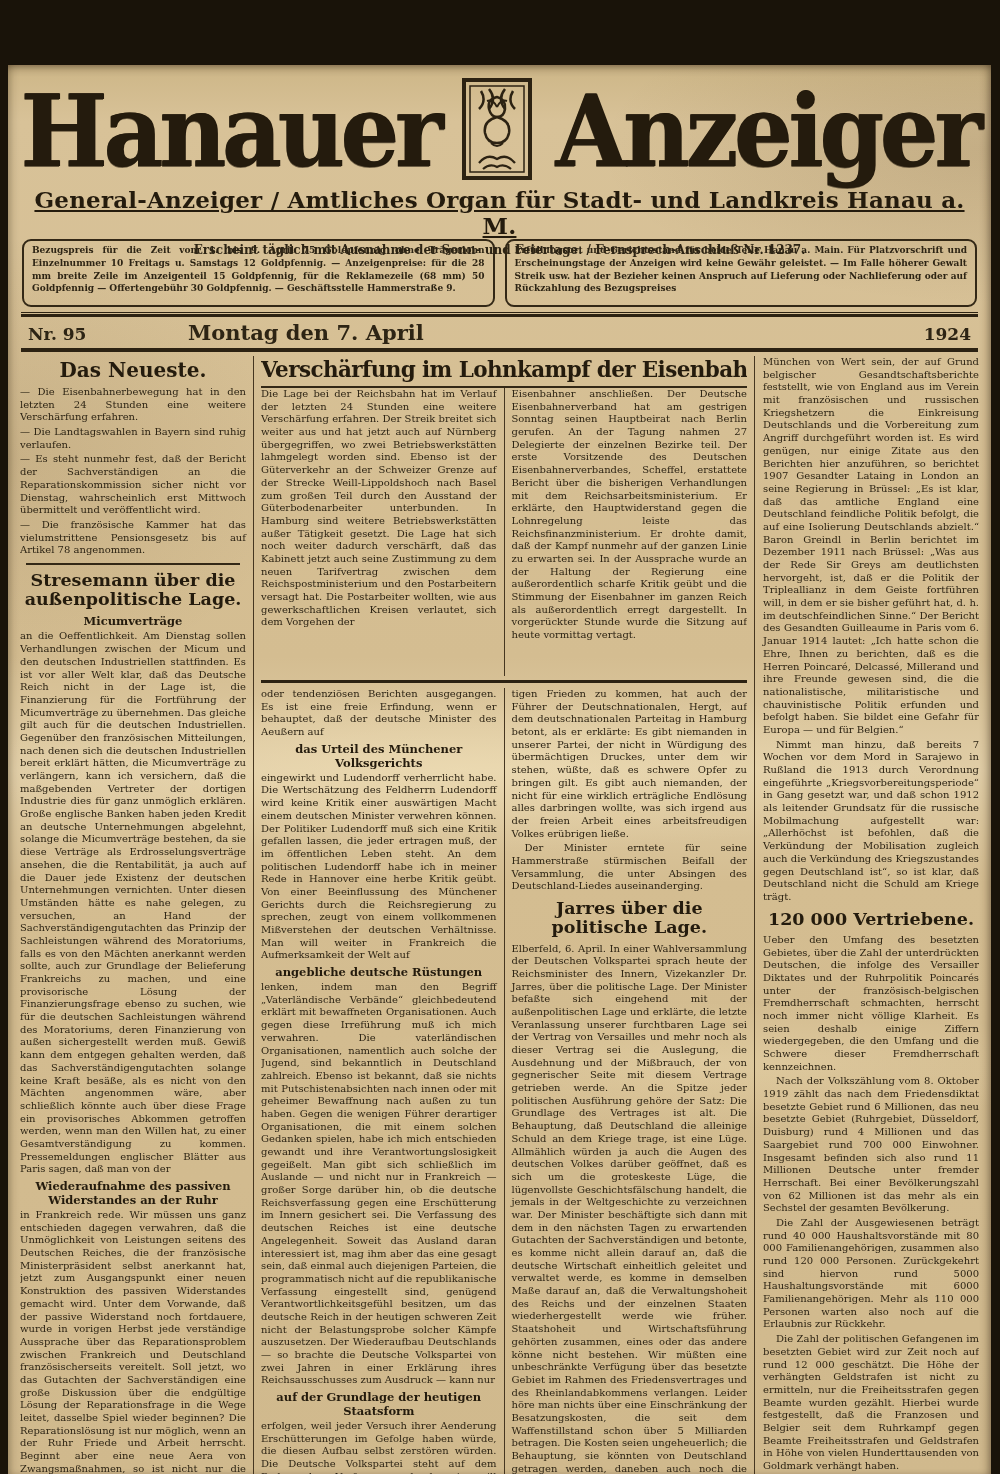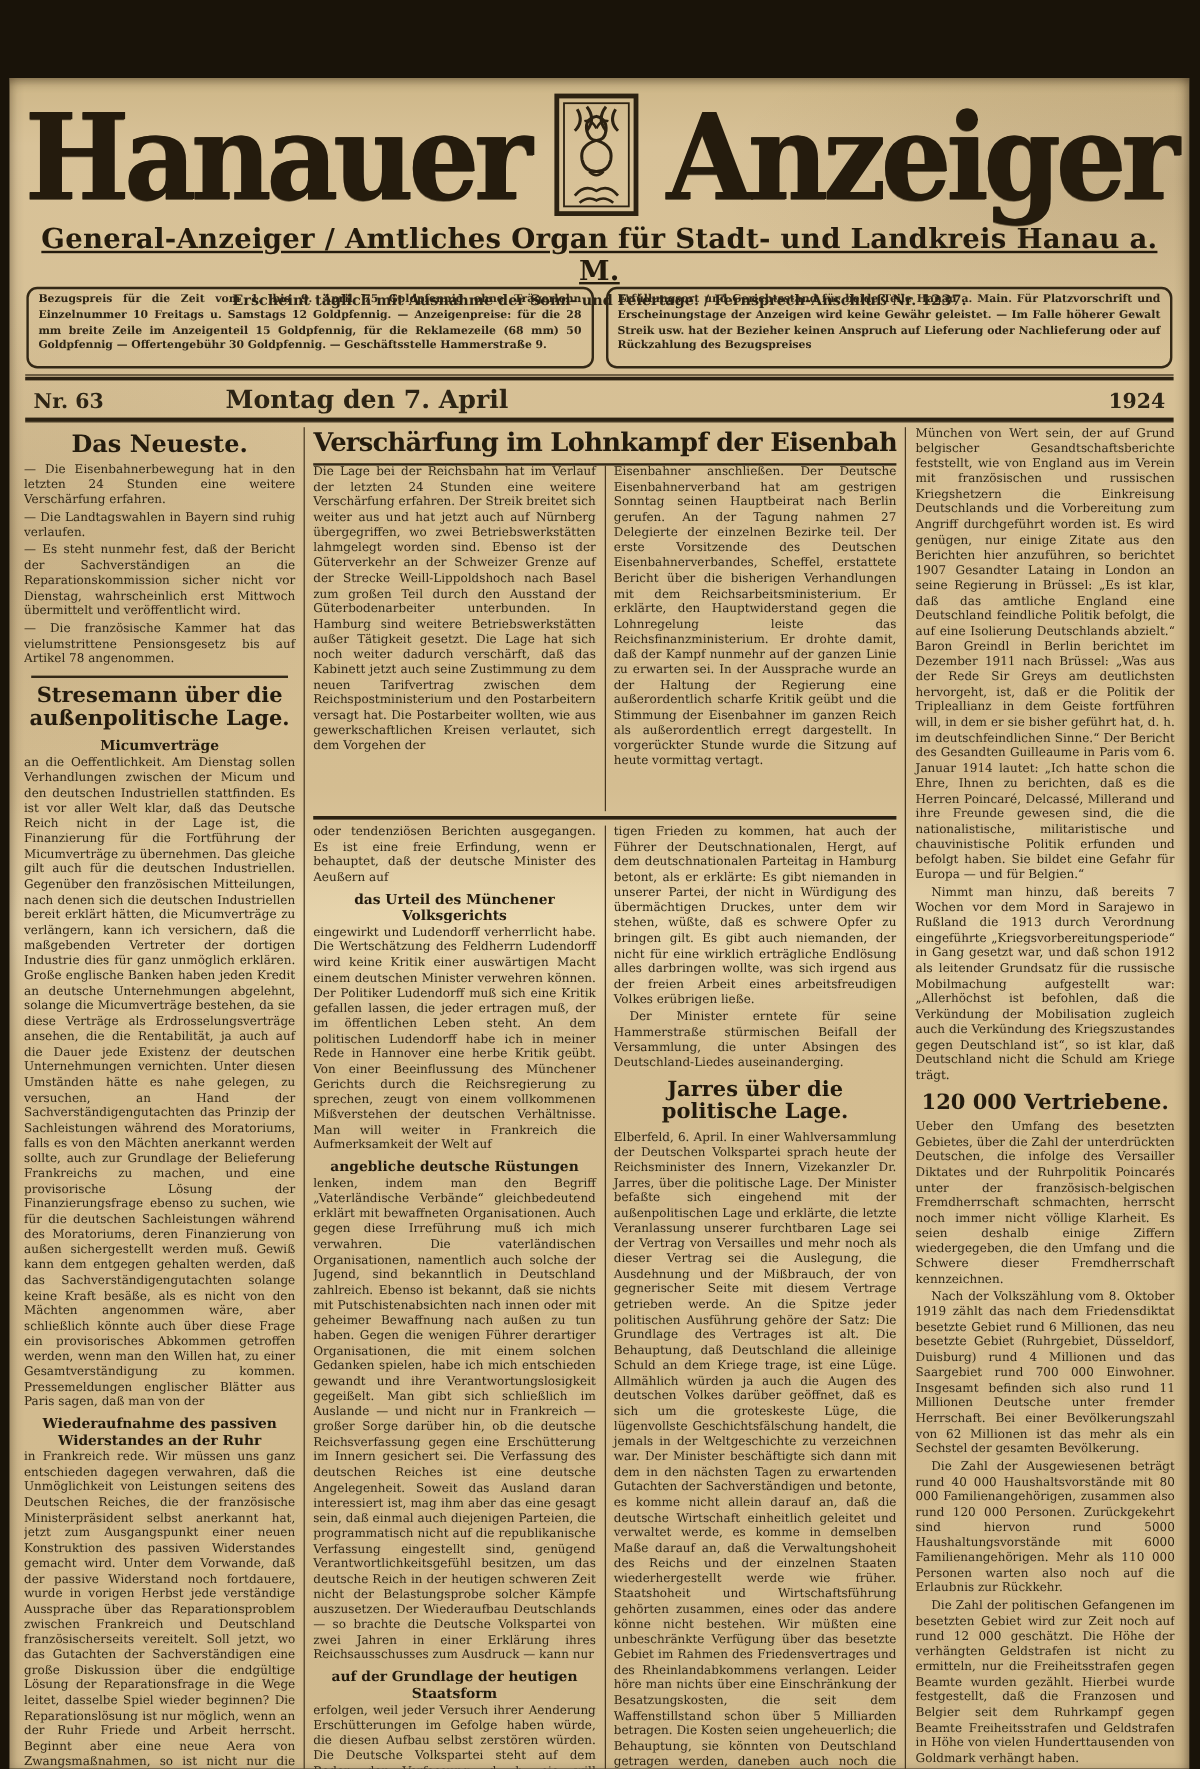--- a/index.html
+++ b/index.html
@@ -108,21 +108,21 @@
     </div>
 
     <div class="notices">
       <div class="notice">Bezugspreis für die Zeit vom 1. bis 9. April 75 Goldpfennig ohne Trägerlohn Einzelnummer 10 Freitags u. Samstags 12 Goldpfennig. — Anzeigenpreise: für die 28 mm breite Zeile im Anzeigenteil 15 Goldpfennig, für die Reklamezeile (68 mm) 50 Goldpfennig — Offertengebühr 30 Goldpfennig. — Geschäftsstelle Hammerstraße 9.</div>
       <div class="notice">Erfüllungsort und Gerichtsstand für beide Teile Hanau a. Main. Für Platzvorschrift und Erscheinungstage der Anzeigen wird keine Gewähr geleistet. — Im Falle höherer Gewalt Streik usw. hat der Bezieher keinen Anspruch auf Lieferung oder Nachlieferung oder auf Rückzahlung des Bezugspreises</div>
     </div>
 
     <div class="rule r1"></div>
     <div class="rule r3"></div>
     <div class="dateline">
-      <span class="dl-issue">Nr. 63</span>
+      <span class="dl-issue">Nr. 95</span>
       <span class="dl-date">Montag den 7. April</span>
       <span class="dl-year">1924</span>
     </div>
     <div class="rule r3"></div>
     <div class="rule r1"></div>
 
     <div class="cols">
 
       <div class="col-left">
           <div class="b-h1">Das Neueste.</div>

